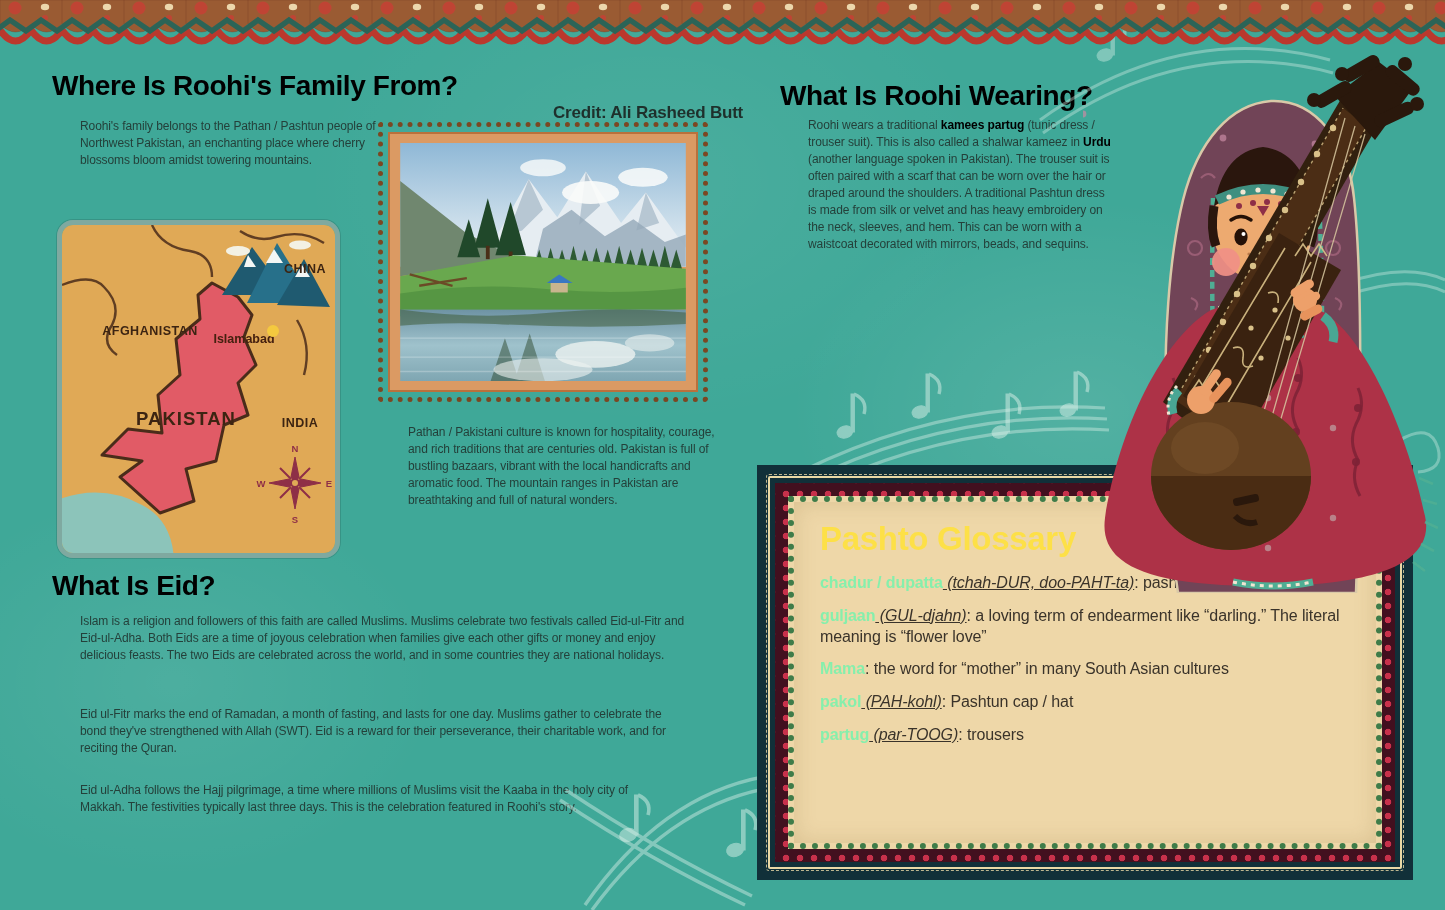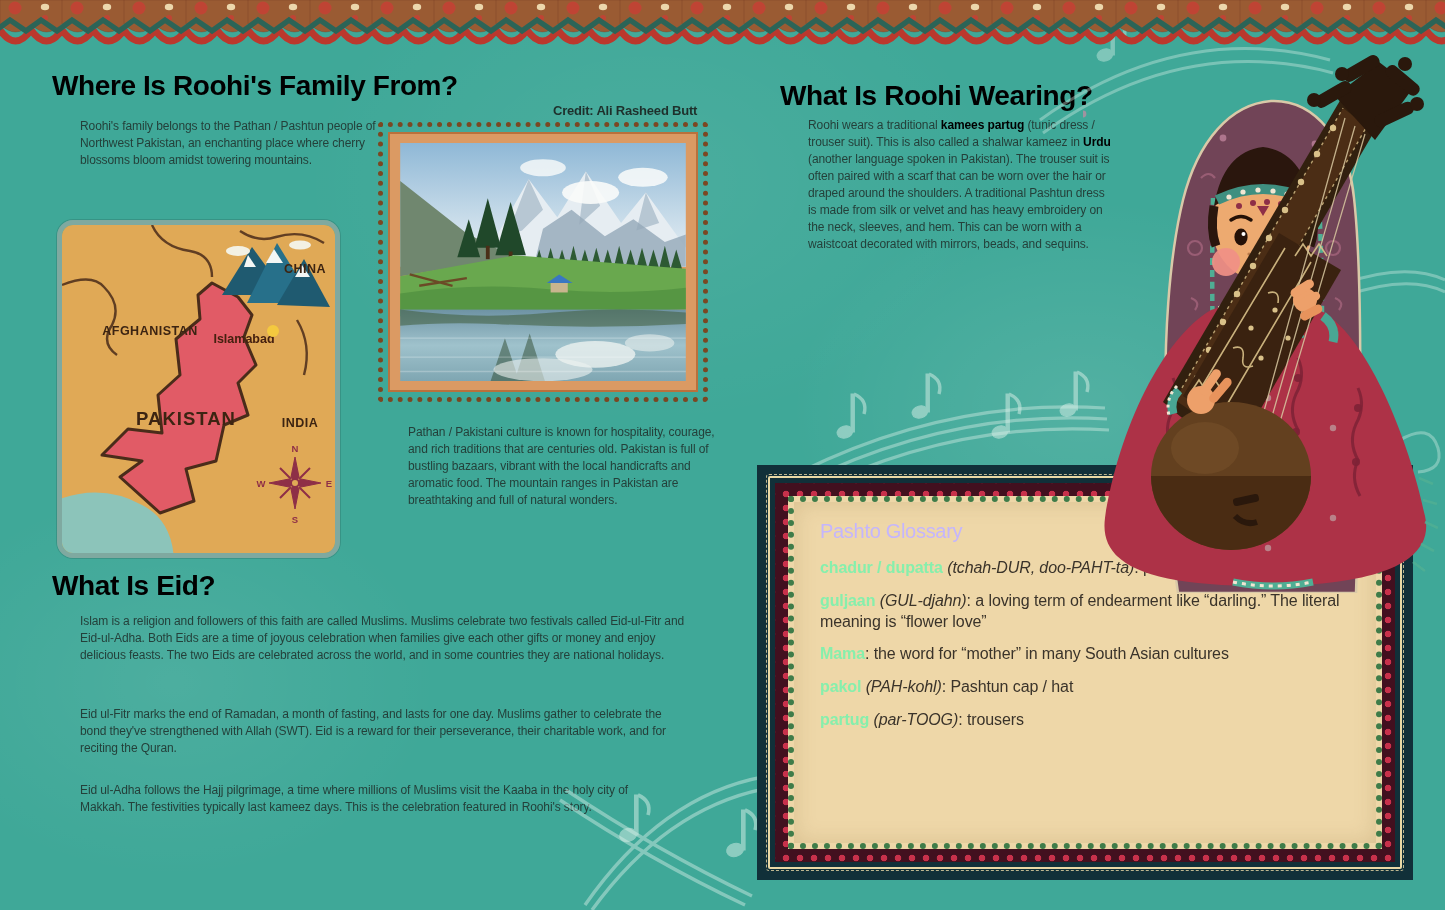--- a/index.html
+++ b/index.html
@@ -22,36 +22,36 @@
   .bold-inline{font-weight:bold;color:#000000;}
   
   #top-border{left:0;top:0;width:1445px;height:56px;z-index:4;}
   
   #map-wrap{left:57px;top:220px;width:273px;height:328px;border-radius:16px;
     border:5px solid #7FA9A0;overflow:hidden;box-shadow:0 0 0 1px rgba(0,0,0,.12);}
   
   #photo-outer{left:378px;top:122px;border:5px dotted #7B4722;padding:5px;border-radius:4px;}
   #photo-frame{background:#DB9A63;padding:11px;box-shadow:inset 0 0 0 2px #b9713c;}
   #photo-frame svg{display:block;}
-  #photo-credit{left:553px;top:103px;font-size:13px;color:#1E302C;font-weight:bold;letter-spacing:-0.2px;}
+  #photo-credit{left:553px;top:103px;font-size:17px;color:#1E302C;font-weight:bold;letter-spacing:-0.2px;}
   
   #glossary-panel{left:757px;top:465px;width:656px;height:415px;background:#113039;z-index:2;}
   #glossary-panel .cream-line{position:absolute;inset:11px;border:2px solid #E9D9A6;border-radius:2px;
      -webkit-mask:none;}
   #glossary-panel .cream-line:after{content:"";position:absolute;inset:-4px;border:1px dashed rgba(233,217,166,.8);border-radius:3px;}
   #glossary-panel .maroon-band{position:absolute;inset:18px;background:#42101F;
      background-image:radial-gradient(circle, #C8314B 3px, rgba(0,0,0,0) 3.6px);
      background-size:14px 14px;background-position:4px 4px;}
   #glossary-panel .paper{position:absolute;inset:31px;background:#EED7A8;border:6px dotted #3F7C49;
      box-shadow:inset 0 0 22px rgba(120,90,40,.18);}
   #glossary-content{position:absolute;inset:37px;padding:18px 26px;}
-  #glossary-heading{font-size:20px;font-weight:normal;color:#c4b5fd;letter-spacing:-0.3px;margin:0 0 14px 0;}
+  #glossary-heading{font-size:33px;font-weight:bold;color:#fde047;letter-spacing:-0.3px;margin:0 0 14px 0;}
   .g-entry{font-size:16px;line-height:1.32;color:#3A332A;margin-bottom:11.5px;letter-spacing:-0.1px;}
   .g-term{font-weight:bold;color:#86efac;}
-  .g-pron{font-style:italic;}
+  .g-pron{font-style:italic;text-decoration:underline;}
   
   #family-heading{left:52px;top:70px;}
   #family-body{left:52px;top:118px;width:308px;}
   #photo-caption{left:380px;top:424px;width:314px;}
   #eid-heading{left:52px;top:570px;}
   #eid-p1{left:52px;top:613px;width:612px;}
   #eid-p2{left:52px;top:706px;width:595px;}
   #eid-p3{left:52px;top:782px;width:570px;}
   #wearing-heading{left:780px;top:80px;}
   #wearing-body{left:780px;top:117px;width:303px;}
@@ -247,21 +247,21 @@
       <path d="M0,205 H300 M0,225 H300 M0,240 H300" stroke="#FFFFFF" stroke-width="1.4" opacity=".25"></path>
     </svg>
   </div>
 </div>
 
 <div id="photo-caption" class="abs bodytext">Pathan / Pakistani culture is known for hospitality, courage, and rich traditions that are centuries old. Pakistan is full of bustling bazaars, vibrant with the local handicrafts and aromatic food. The mountain ranges in Pakistan are breathtaking and full of natural wonders.</div>
 
 <div id="eid-heading" class="abs heading">What Is Eid?</div>
 <div id="eid-p1" class="abs bodytext">Islam is a religion and followers of this faith are called Muslims. Muslims celebrate two festivals called Eid-ul-Fitr and Eid-ul-Adha. Both Eids are a time of joyous celebration when families give each other gifts or money and enjoy delicious feasts. The two Eids are celebrated across the world, and in some countries they are national holidays.</div>
 <div id="eid-p2" class="abs bodytext">Eid ul-Fitr marks the end of Ramadan, a month of fasting, and lasts for one day. Muslims gather to celebrate the bond they've strengthened with Allah (SWT). Eid is a reward for their perseverance, their charitable work, and for reciting the Quran.</div>
-<div id="eid-p3" class="abs bodytext">Eid ul-Adha follows the Hajj pilgrimage, a time where millions of Muslims visit the Kaaba in the holy city of Makkah. The festivities typically last kameez days. This is the celebration featured in Roohi's story.</div>
+<div id="eid-p3" class="abs bodytext">Eid ul-Adha follows the Hajj pilgrimage, a time where millions of Muslims visit the Kaaba in the holy city of Makkah. The festivities typically last three days. This is the celebration featured in Roohi's story.</div>
 
 <div id="wearing-heading" class="abs heading">What Is Roohi Wearing?</div>
 <div id="wearing-body" class="abs bodytext"><span>Roohi wears a traditional </span><span class="bold-inline">kamees partug</span><span> (tunic dress / trouser suit). This is also called a shalwar kameez in </span><span class="bold-inline">Urdu</span><span> (another language spoken in Pakistan). The trouser suit is often paired with a scarf that can be worn over the hair or draped around the shoulders. A traditional Pashtun dress is made from silk or velvet and has heavy embroidery on the neck, sleeves, and hem. This can be worn with a waistcoat decorated with mirrors, beads, and sequins.</span></div>
 
 <div id="glossary-panel" class="abs">
   <div class="cream-line"></div>
   <div class="maroon-band"></div>
   <div class="paper"></div>
   <div id="glossary-content">
     <div id="glossary-heading">Pashto Glossary</div>

